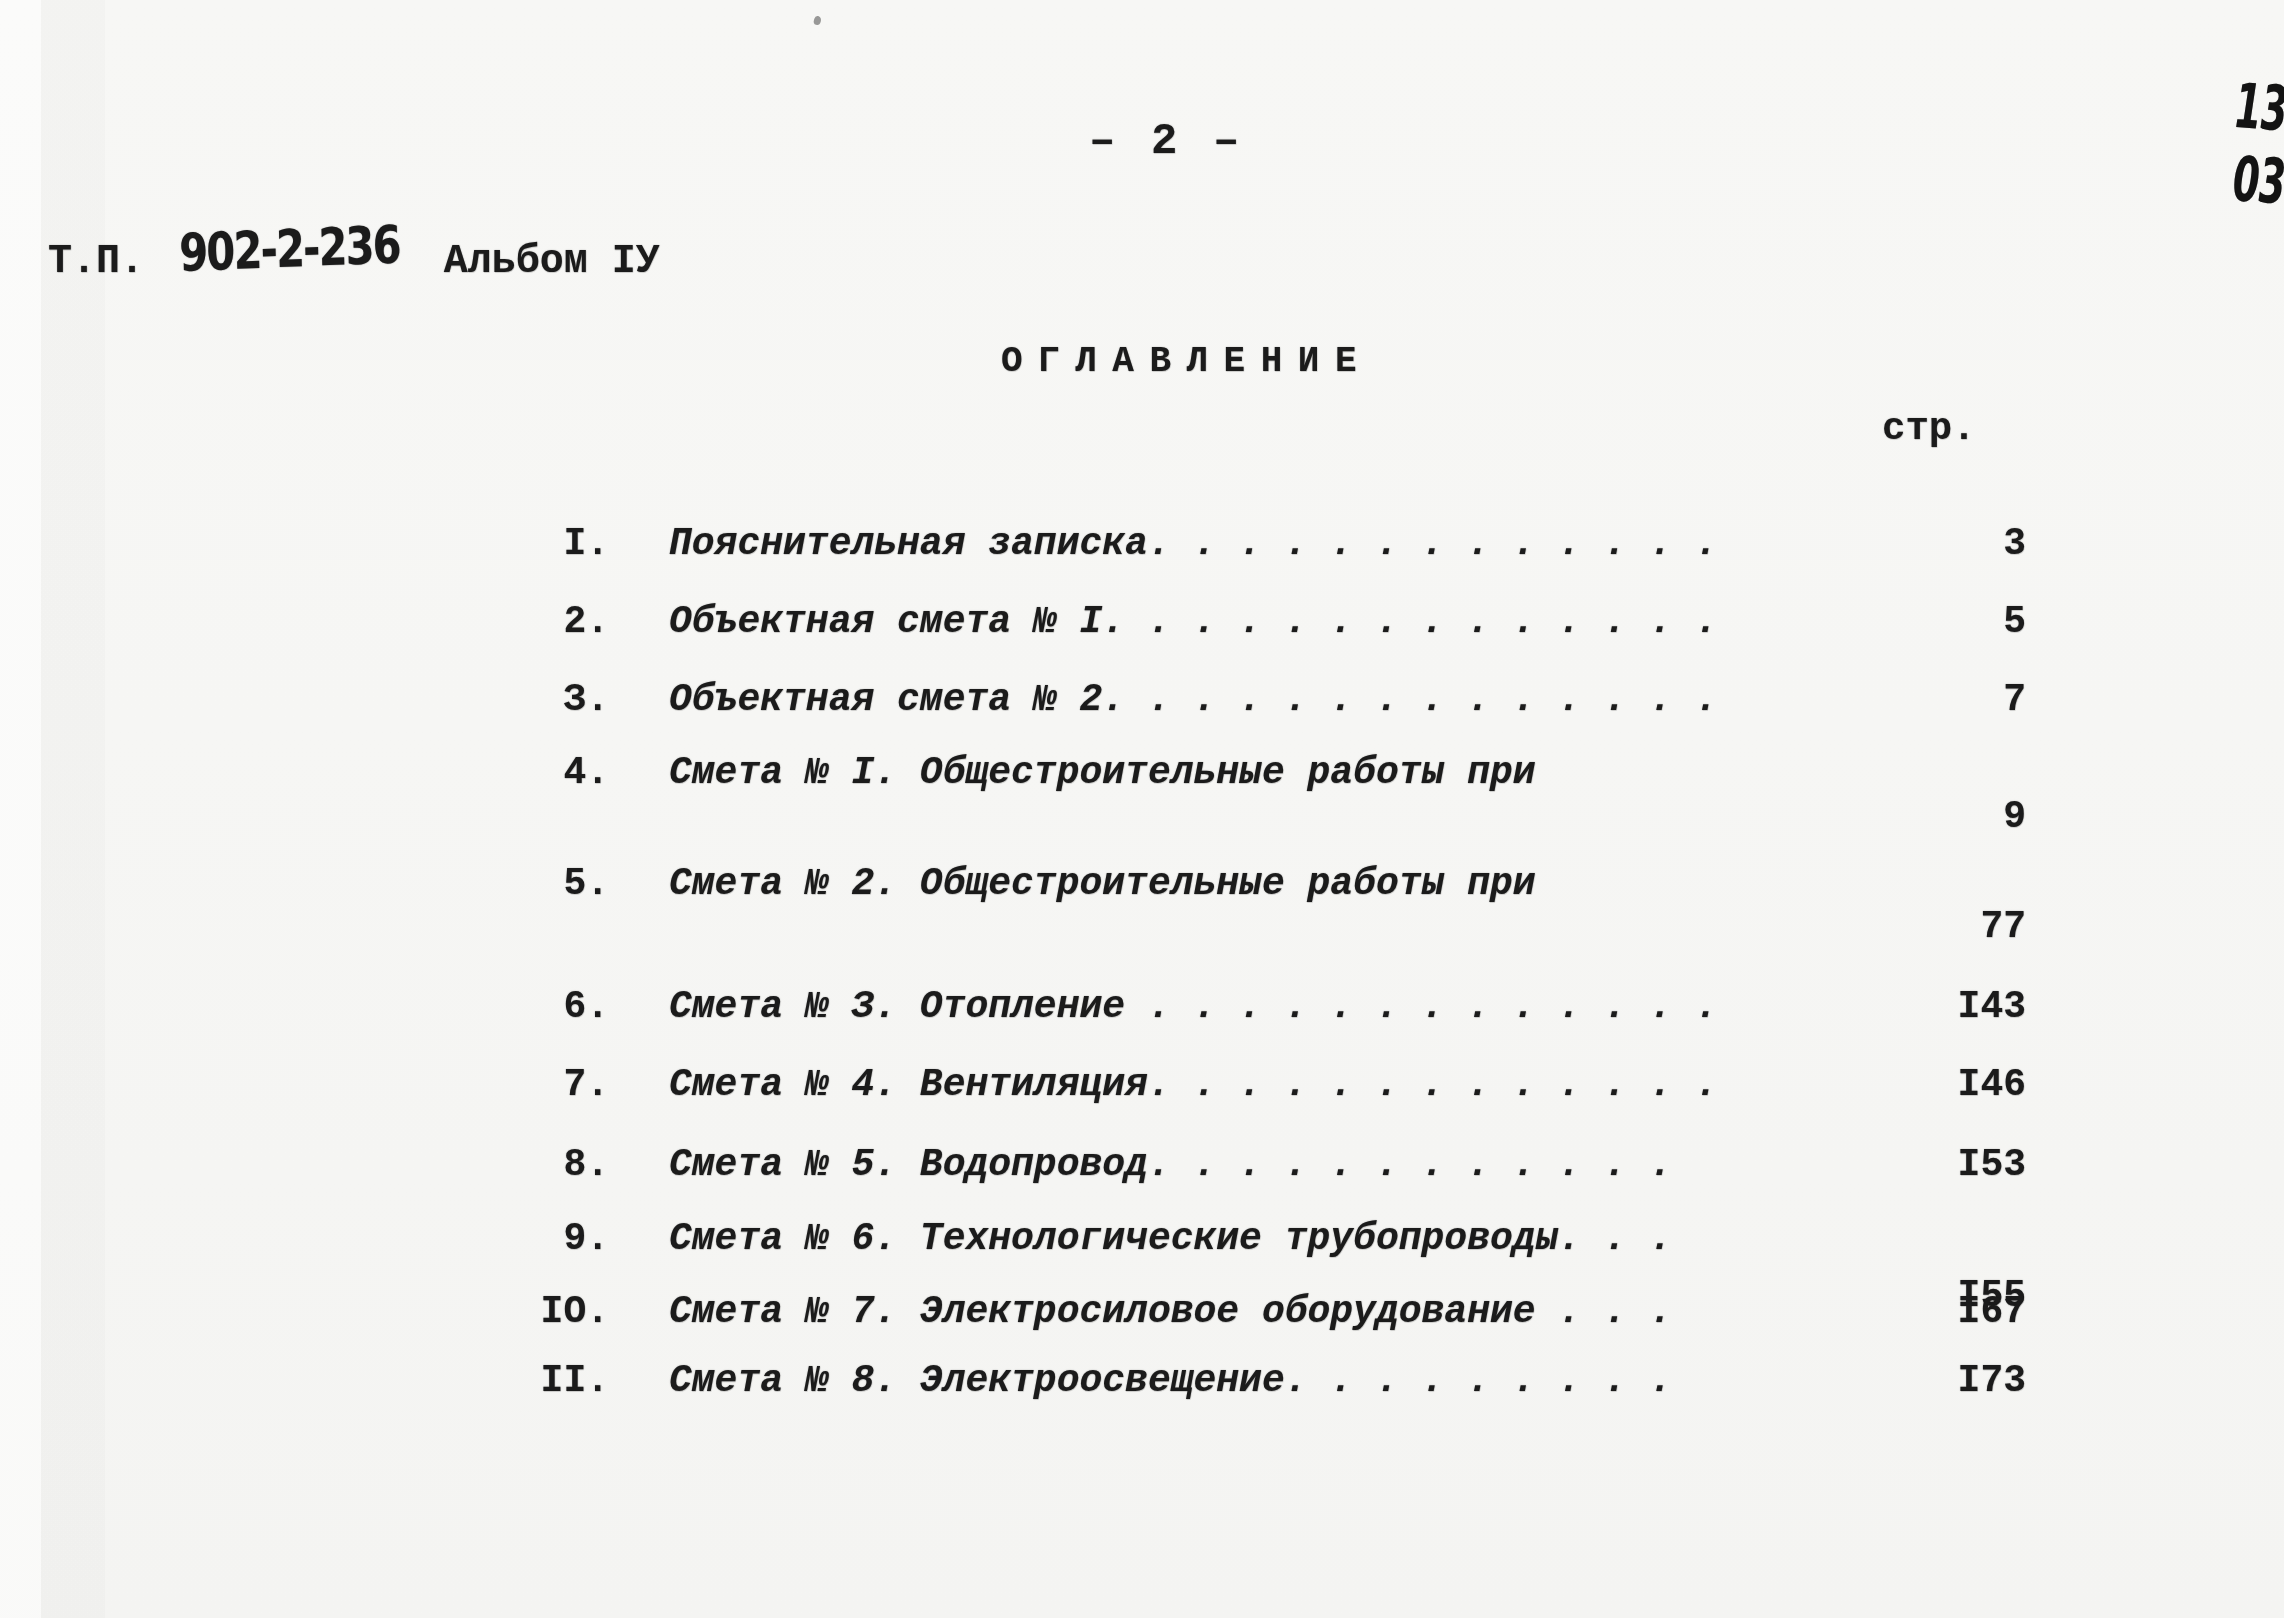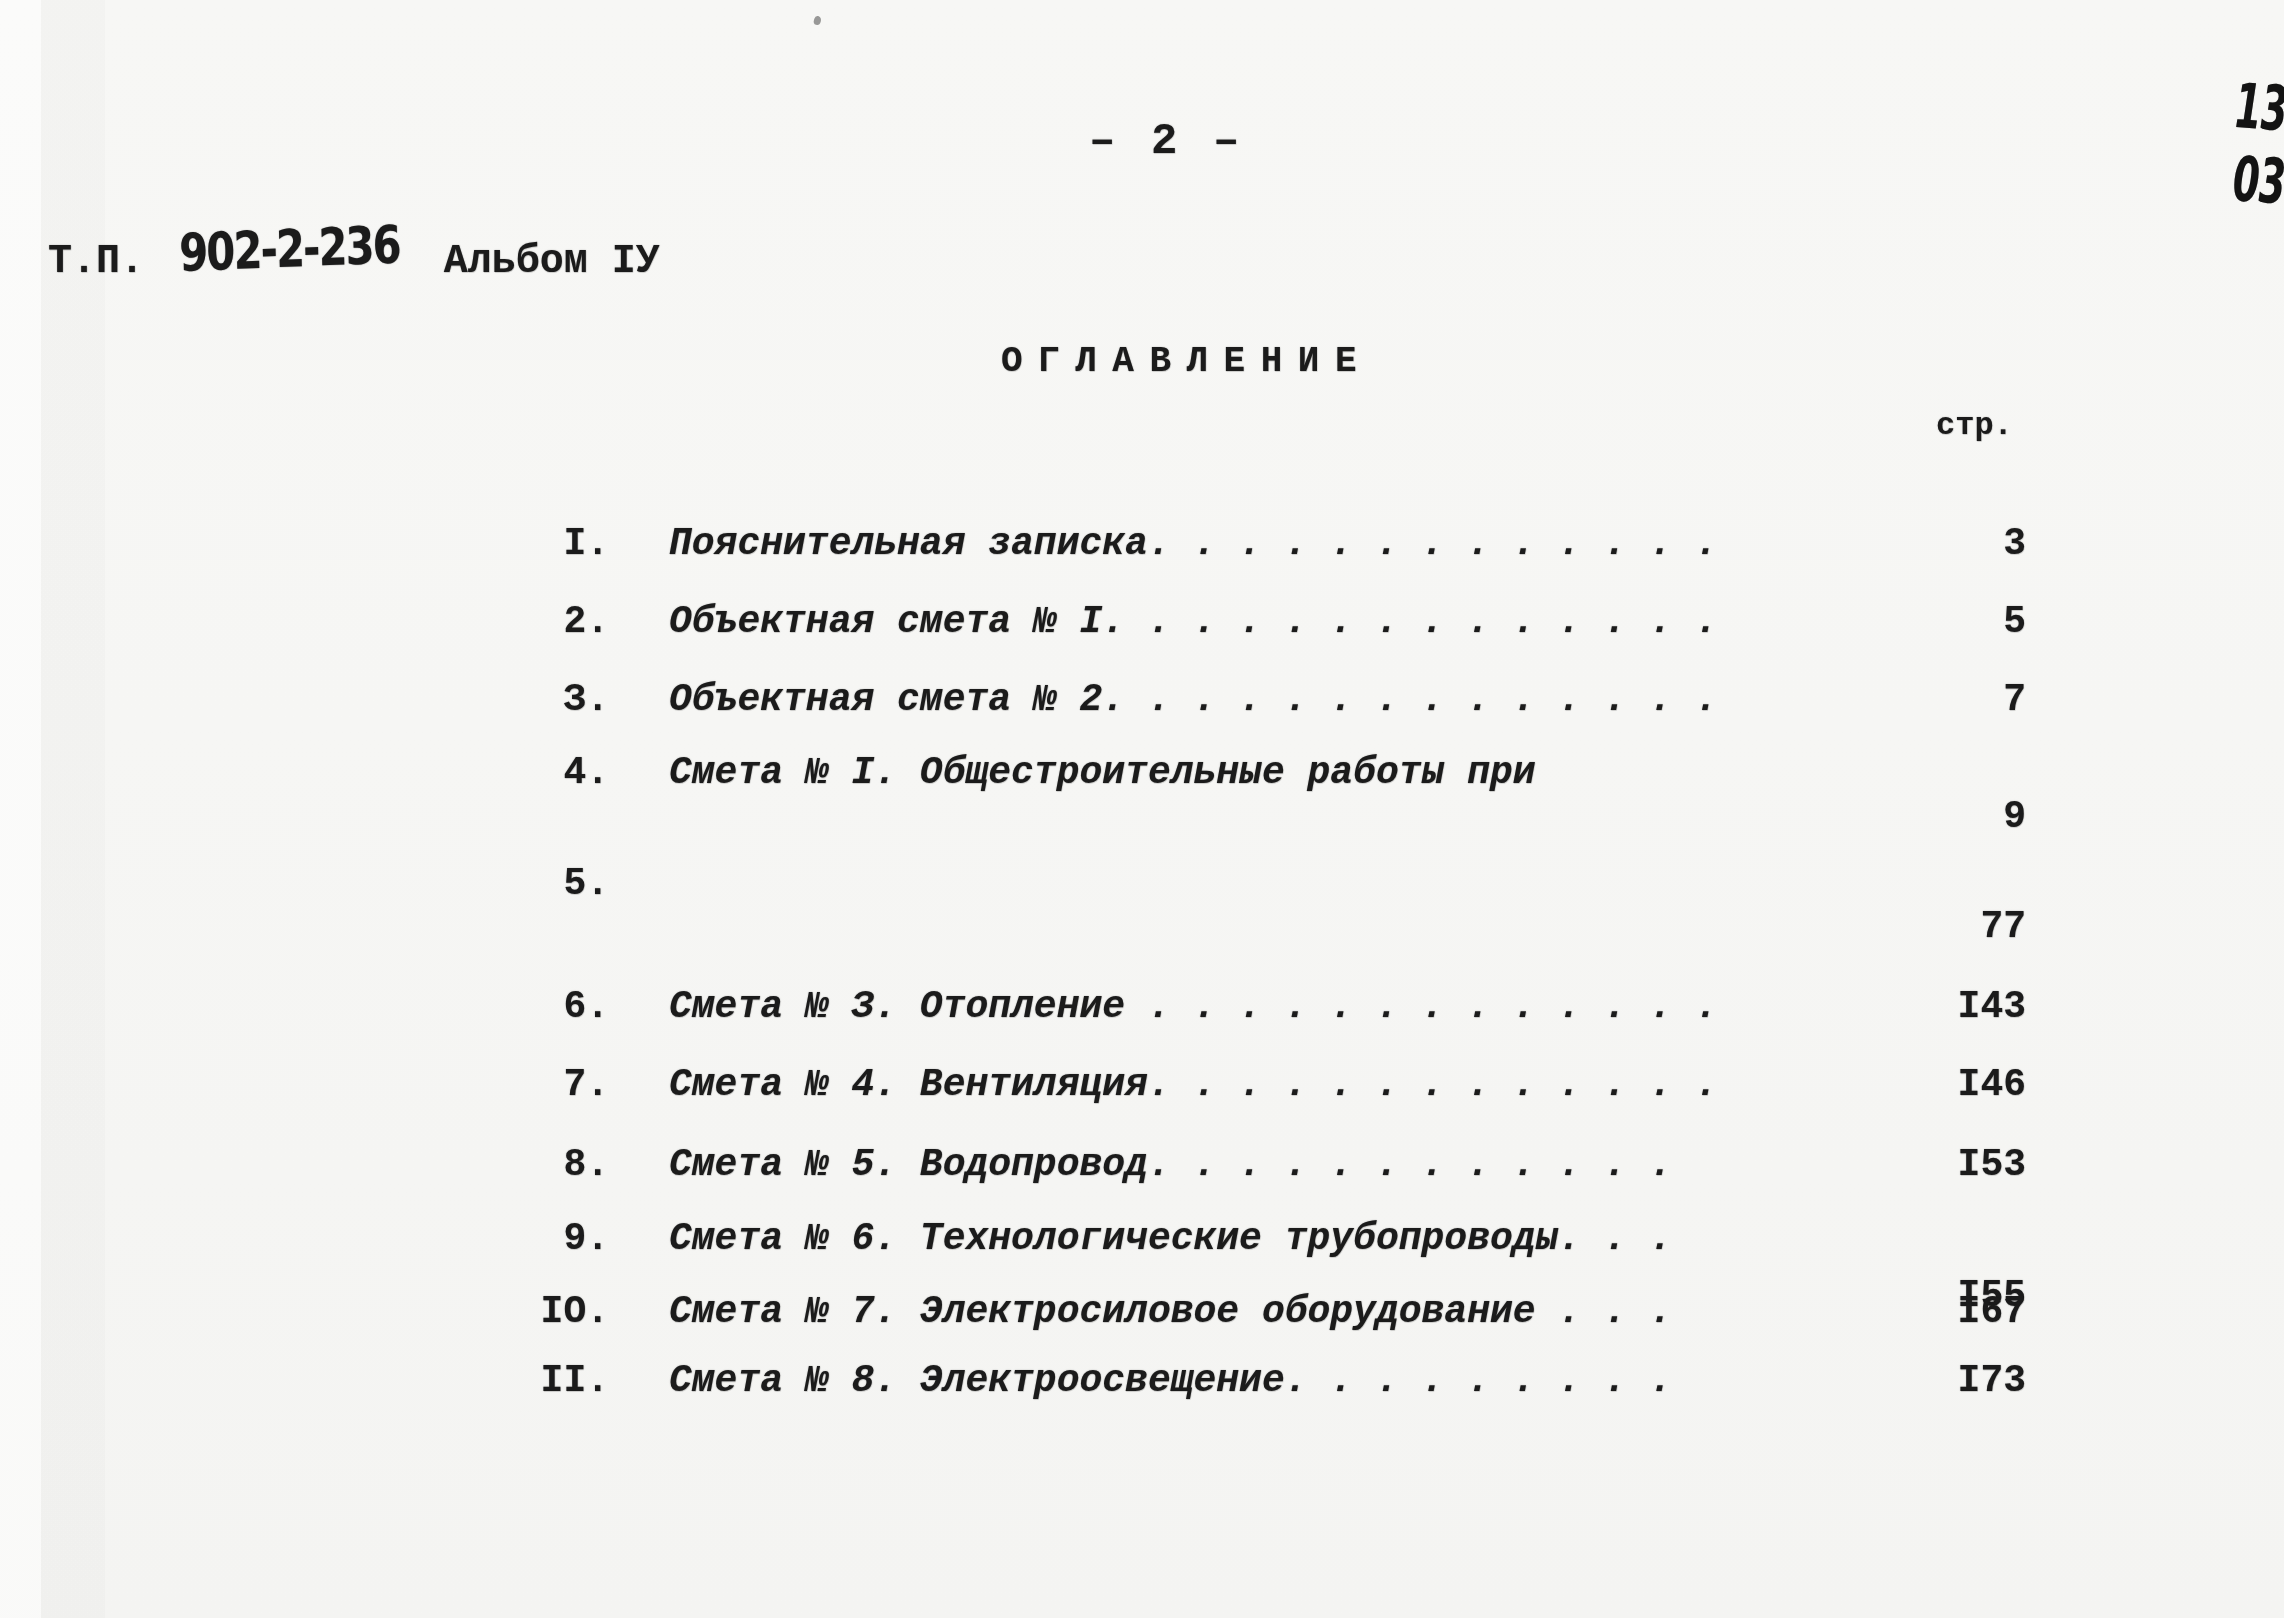--- a/index.html
+++ b/index.html
@@ -38,21 +38,21 @@
     display:inline-block;font-family:"DejaVu Sans",sans-serif;font-weight:700;
     font-size:52px;letter-spacing:-2.3px;
     transform:scaleX(.8) rotate(-1.8deg);transform-origin:left bottom;
     position:relative;top:-0.9px;margin-left:12px;margin-right:-36px;
   }
   .doc-ref .doc-ref-suffix{margin-left:0;}
   .toc-title{
     position:absolute;left:1001px;top:341px;
     font-size:36px;letter-spacing:15.5px;
   }
-  .col-header{position:absolute;left:1936px;top:407px;font-size:32px;}
+  .col-header{position:absolute;left:1882px;top:407px;font-size:39px;}
   .toc-num,.toc-text,.toc-page{
     position:absolute;font-size:38px;line-height:44px;font-weight:700;
     text-shadow:0 0 1.4px rgba(25,25,25,.38), 0.5px 0.5px 0 rgba(25,25,25,.12);
     white-space:pre;
   }
   .toc-num{left:500px;width:109px;text-align:right;}
   .toc-text{left:669px;font-style:italic;}
   .toc-text .cont{margin-left:235px;}
   .toc-page{left:1866px;width:160px;text-align:right;}
   .ink-smudge{
@@ -89,21 +89,21 @@
       <div class="toc-num" style="top: 600px;">2.</div>
       <div class="toc-text" style="top: 600px;"><div class="">Объектная смета № І. . . . . . . . . . . . . .</div></div>
       <div class="toc-page" style="top: 600px;">5</div>
       <div class="toc-num" style="top: 678px;">З.</div>
       <div class="toc-text" style="top: 678px;"><div class="">Объектная смета № 2. . . . . . . . . . . . . .</div></div>
       <div class="toc-page" style="top: 678px;">7</div>
       <div class="toc-num" style="top: 751px;">4.</div>
       <div class="toc-text" style="top: 751px;"><div class="">Смета № І. Общестроительные работы при</div></div>
       <div class="toc-page" style="top: 795px;">9</div>
       <div class="toc-num" style="top: 862px;">5.</div>
-      <div class="toc-text" style="top: 862px;"></div>
+      <div class="toc-text" style="top: 862px;"><div class="">Смета № 2. Общестроительные работы при</div></div>
       <div class="toc-page" style="top: 905px;">77</div>
       <div class="toc-num" style="top: 985px;">6.</div>
       <div class="toc-text" style="top: 985px;"><div class="">Смета № З. Отопление . . . . . . . . . . . . .</div></div>
       <div class="toc-page" style="top: 985px;">І43</div>
       <div class="toc-num" style="top: 1063px;">7.</div>
       <div class="toc-text" style="top: 1063px;"><div class="">Смета № 4. Вентиляция. . . . . . . . . . . . .</div></div>
       <div class="toc-page" style="top: 1063px;">І46</div>
       <div class="toc-num" style="top: 1143px;">8.</div>
       <div class="toc-text" style="top: 1143px;"><div class="">Смета № 5. Водопровод. . . . . . . . . . . .</div></div>
       <div class="toc-page" style="top: 1143px;">І53</div>

